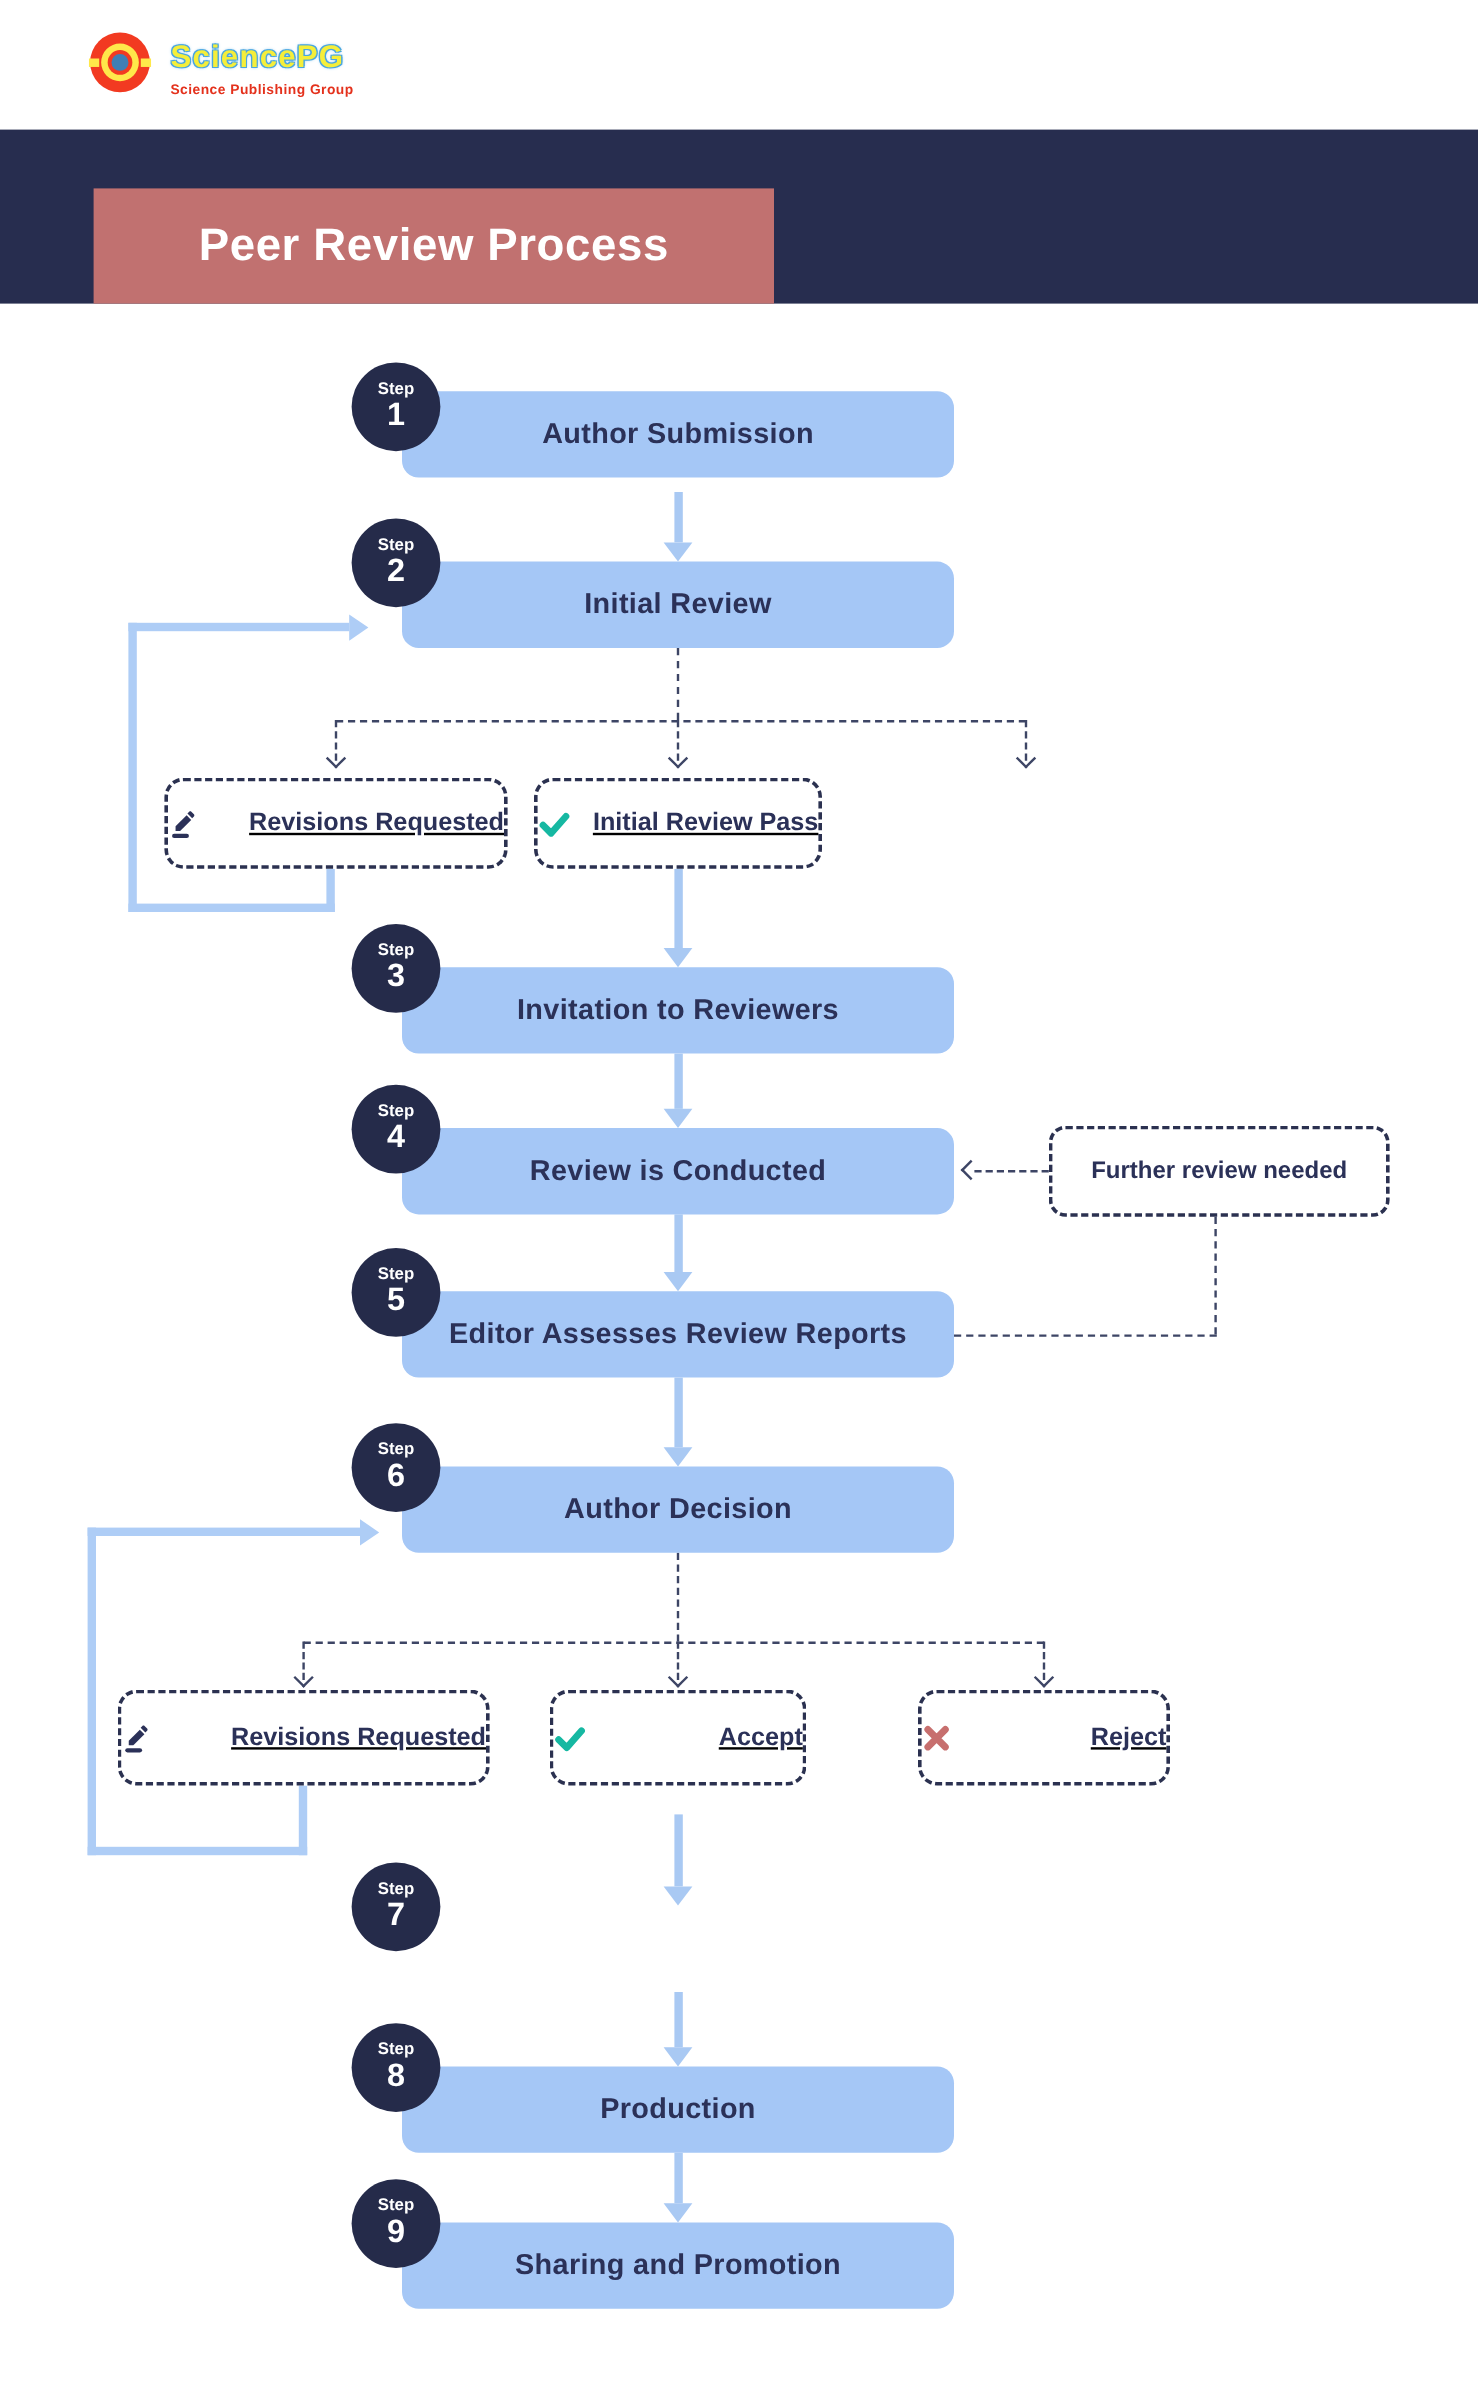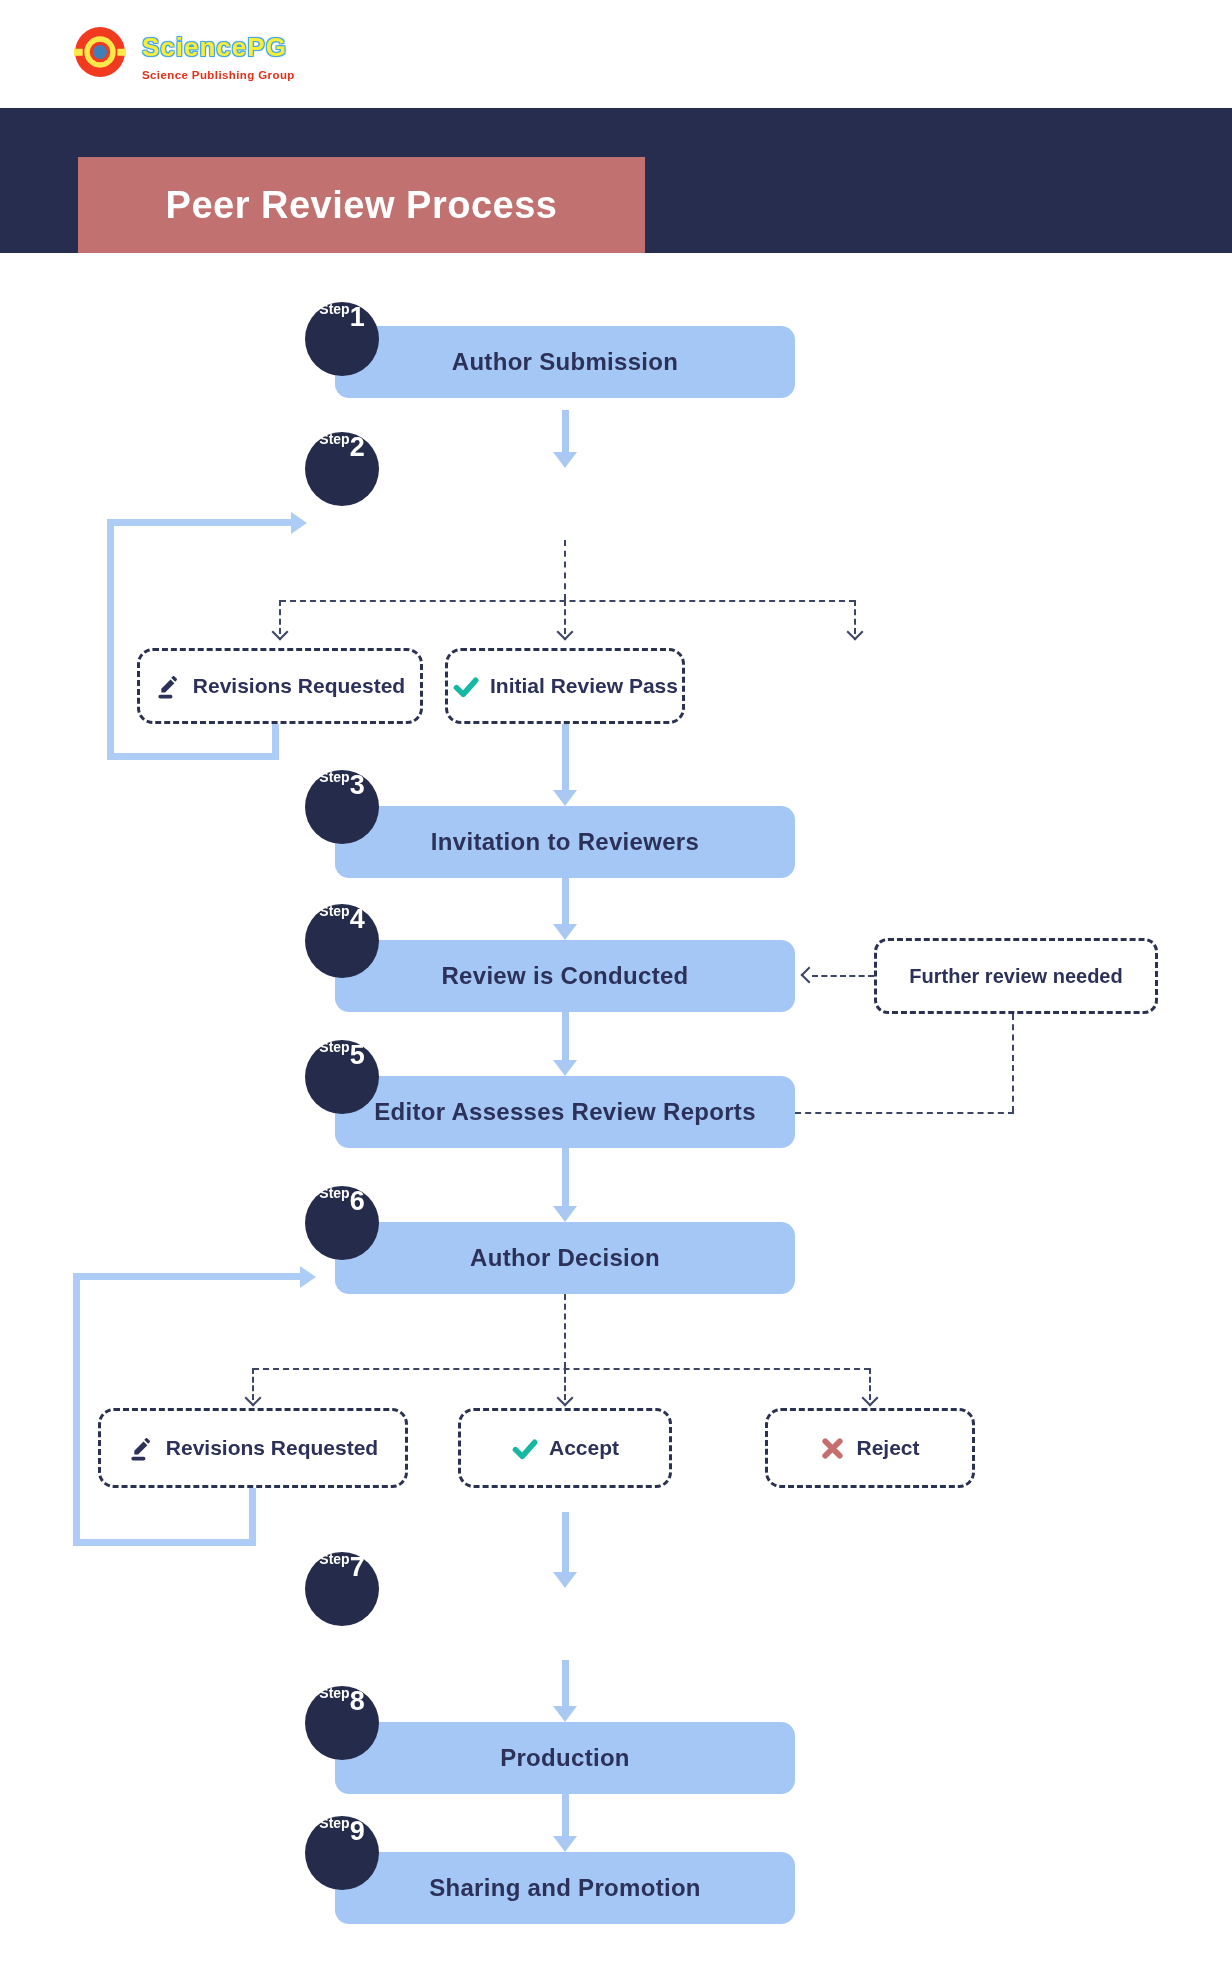--- a/index.html
+++ b/index.html
@@ -31,41 +31,41 @@
   
   .band{position:absolute;left:0;top:108px;width:1232px;height:145px;background:var(--navy);}
   .titlebox{position:absolute;left:78px;top:157px;width:567px;height:96px;background:var(--salmon);
             display:flex;align-items:center;justify-content:center;}
   .titlebox h1{font-size:38px;font-weight:700;color:#ffffff;letter-spacing:.5px;}
 
   
   .bar{position:absolute;left:335px;width:460px;height:72px;background:var(--bar);border-radius:14px;
        display:flex;align-items:center;justify-content:center;z-index:1;}
   .bar span{font-size:24px;font-weight:700;color:var(--ink);letter-spacing:.3px;}
-  .badge{position:absolute;left:305px;width:74px;height:74px;border-radius:50%;background:var(--circle);
-         color:#fff;display:flex;flex-direction:row;align-items:flex-start;justify-content:center;z-index:2;}
+  .badge{position:absolute;left:293px;width:74px;height:74px;border-radius:50%;background:var(--circle);
+         color:#fff;display:flex;flex-direction:column;align-items:center;justify-content:center;z-index:2;}
   .badge .s{font-size:14px;font-weight:700;line-height:1;}
   .badge .n{font-size:27px;font-weight:700;line-height:1.15;}
 
   
   .aline{position:absolute;left:562px;width:7px;background:var(--arrow);}
   .ahead{position:absolute;left:553px;width:0;height:0;border-left:12px solid transparent;
          border-right:12px solid transparent;border-top:16px solid var(--arrow);}
 
   
   .dh{position:absolute;height:0;border-top:2px dashed var(--thin);}
   .dv{position:absolute;width:0;border-left:2px dashed var(--thin);}
   .chev-down{position:absolute;width:12px;height:12px;border-right:2px solid var(--thin);
              border-bottom:2px solid var(--thin);transform:rotate(45deg);}
   .chev-left{position:absolute;width:12px;height:12px;border-left:2px solid var(--thin);
              border-bottom:2px solid var(--thin);transform:rotate(45deg);}
 
   
   .opt{position:absolute;height:76px;border:3px dashed var(--dash);border-radius:16px;background:#fff;
-       display:flex;align-items:center;justify-content:center;gap:11px;z-index:1;}
+       display:flex;align-items:center;justify-content:space-between;gap:11px;z-index:1;text-decoration:underline;}
   .opt span{font-size:21px;font-weight:700;color:var(--ink);}
   .opt svg{flex:0 0 auto;}
   .note{position:absolute;left:874px;top:938px;width:284px;height:76px;border:3px dashed var(--dash);
         border-radius:14px;background:#fff;display:flex;align-items:center;justify-content:center;}
   .note span{font-size:20px;font-weight:700;color:var(--ink);}
 
   
   .loop{position:absolute;background:var(--loop);}
   .loop-ahead{position:absolute;width:0;height:0;border-top:11px solid transparent;
               border-bottom:11px solid transparent;border-left:16px solid var(--loop);}
@@ -104,20 +104,23 @@
   <div class="bar" style="top:326px">
     <span>Author Submission</span>
   </div>
   <div class="aline" style="top:410px;height:42px"></div>
   <div class="ahead" style="top:452px"></div>
 
   <div class="badge" style="top:432px">
     <span class="s">Step</span>
     <span class="n">2</span>
   </div>
+  <div class="bar" style="top:468px">
+    <span>Initial Review</span>
+  </div>
 
   <div class="dv" style="left:564px;top:540px;height:60px"></div>
   <div class="dh" style="left:280px;top:600px;width:575px"></div>
   <div class="dv" style="left:279px;top:600px;height:34px"></div>
   <div class="dv" style="left:564px;top:600px;height:34px"></div>
   <div class="dv" style="left:854px;top:600px;height:34px"></div>
   <div class="chev-down" style="left:274px;top:626px"></div>
   <div class="chev-down" style="left:559px;top:626px"></div>
   <div class="chev-down" style="left:849px;top:626px"></div>
 

